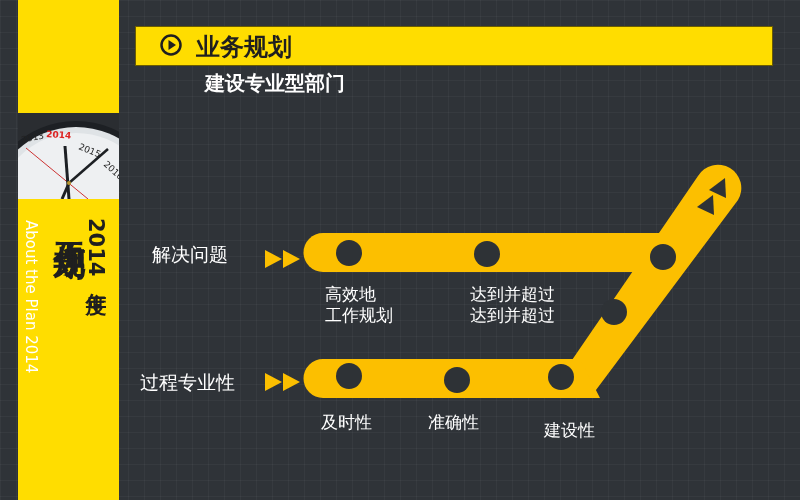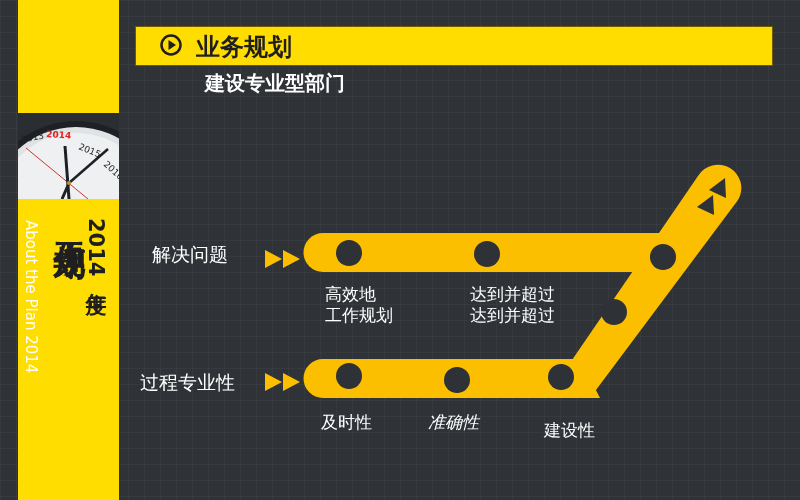--- a/index.html
+++ b/index.html
@@ -124,14 +124,14 @@
 
 <div class="node-label" style="left:325px; top:284px;">
   <div>高效地</div>
   <div>工作规划</div>
 </div>
 <div class="node-label" style="left:470px; top:284px;">
   <div>达到并超过</div>
   <div>达到并超过</div>
 </div>
 <div class="node-label" style="left:321px; top:412px;">及时性</div>
-<div class="node-label" style="left:428px; top:412px;font-style:italic;">准确性</div>
+<div class="node-label" style="left:428px; top:412px;">准确性</div>
 <div class="node-label" style="left:544px; top:420px;">建设性</div>
 
 </body></html>

